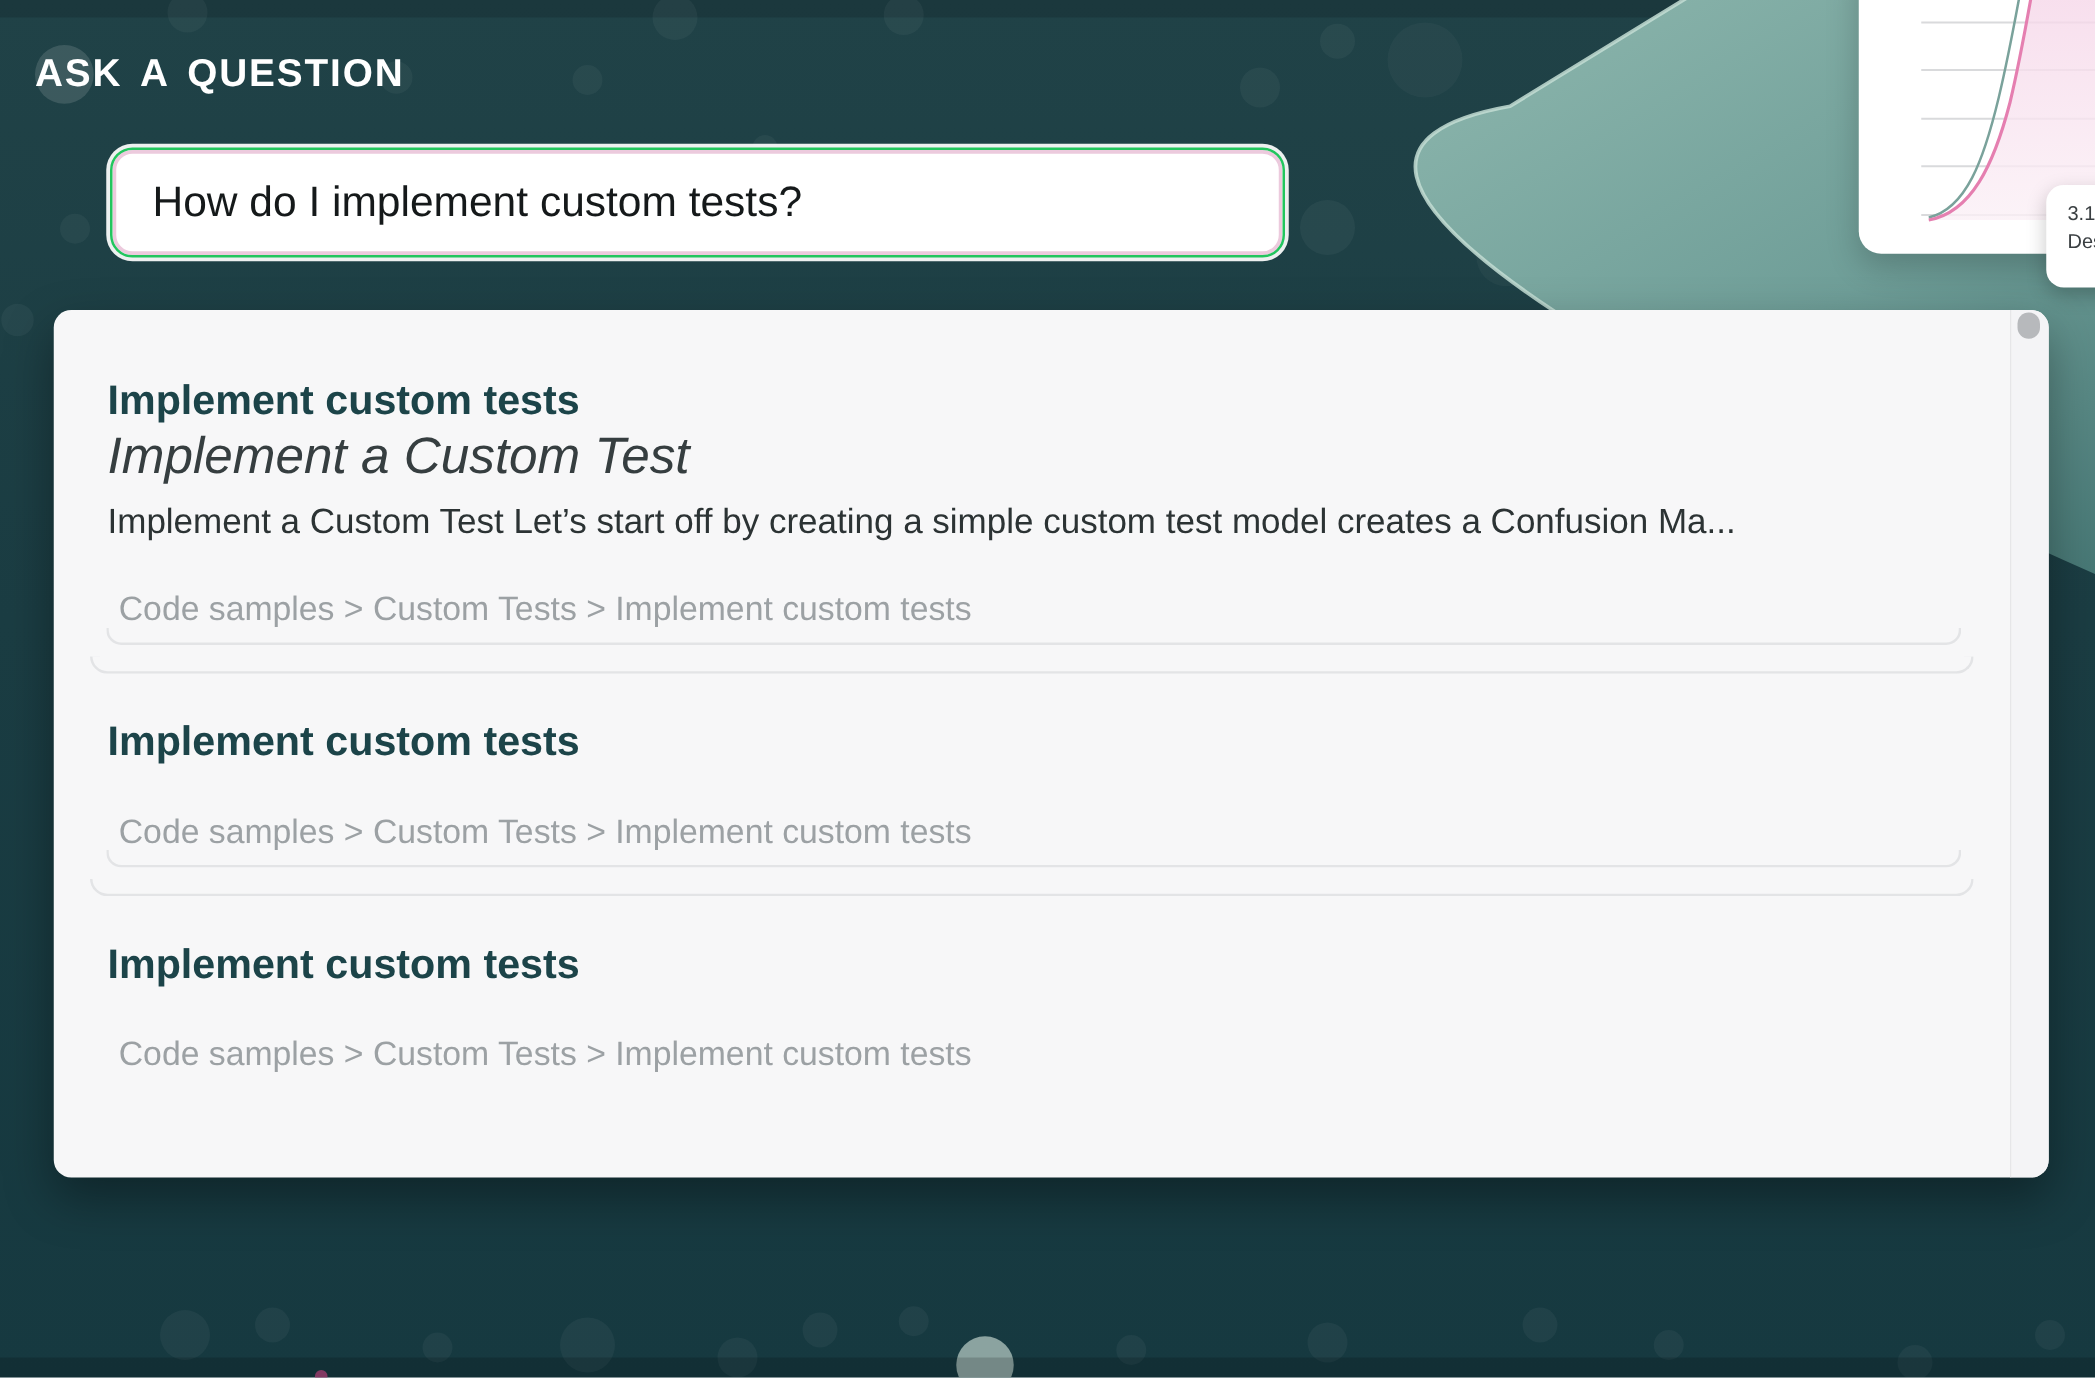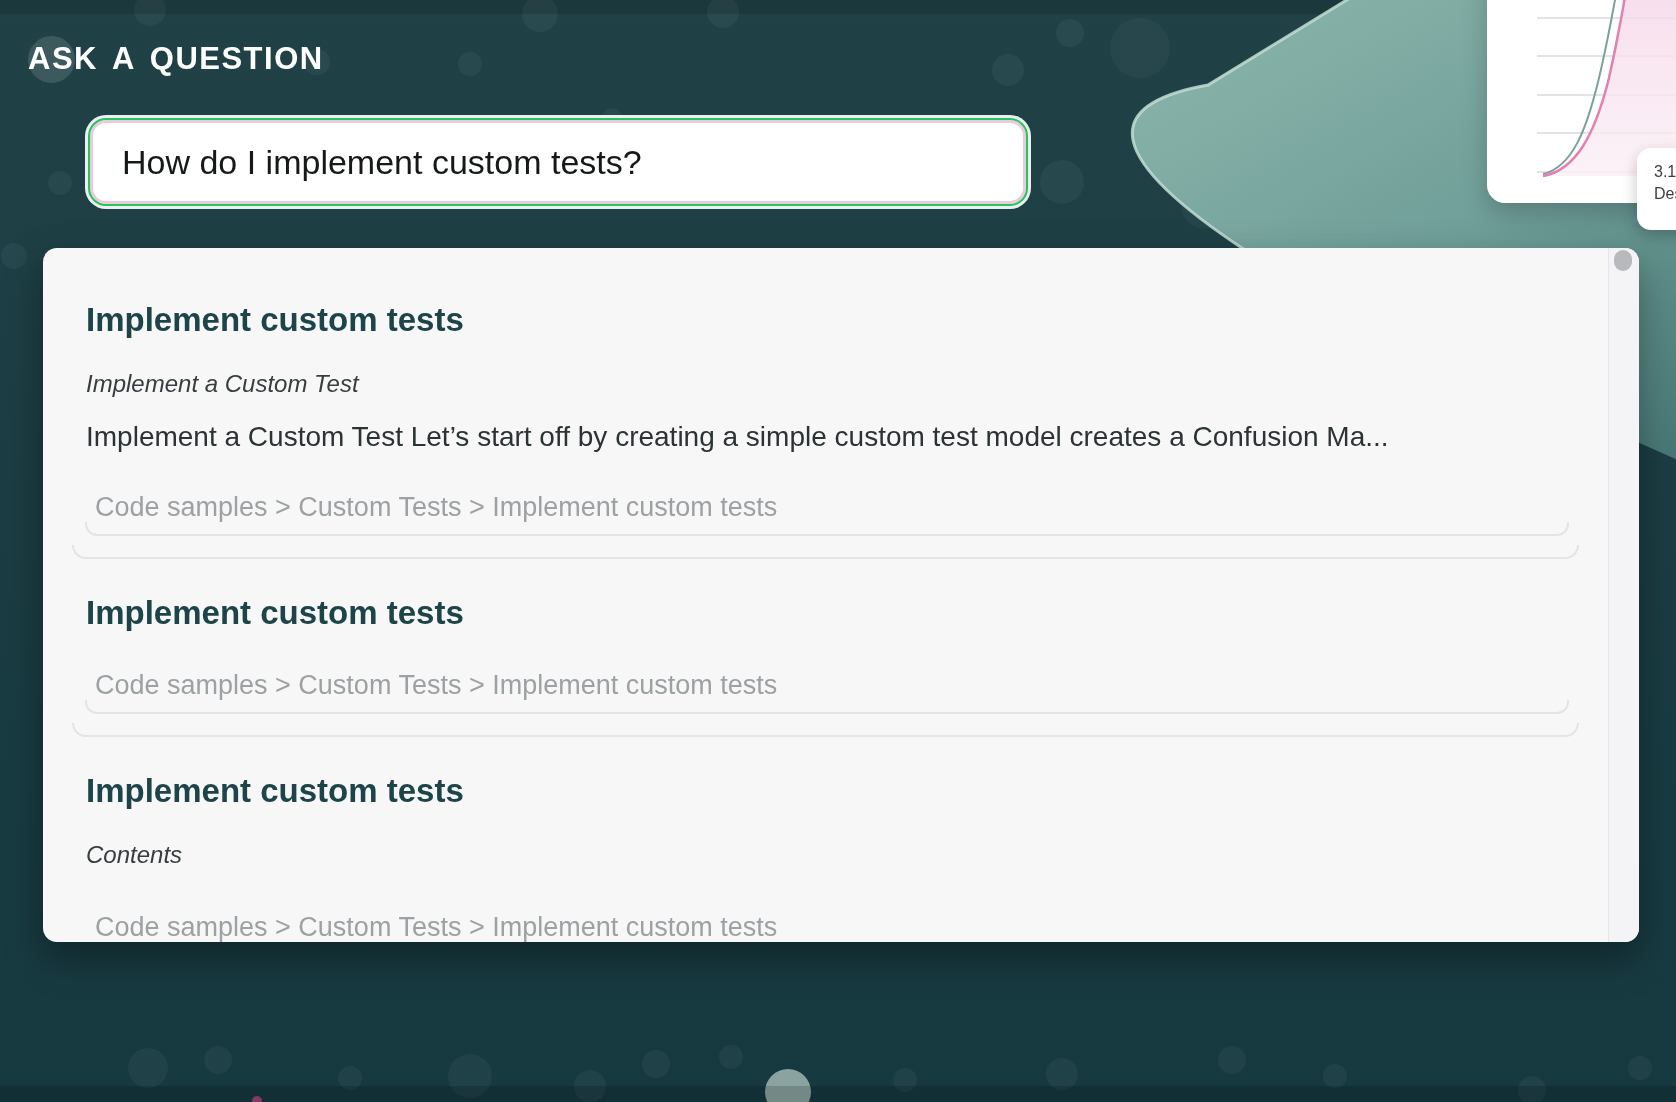--- a/index.html
+++ b/index.html
@@ -52,21 +52,21 @@
   
   .panel{
     position:absolute;left:43px;top:248px;width:1596px;height:694px;z-index:5;
     background:#f7f7f8;border-radius:14px;overflow:hidden;
     box-shadow:0 16px 38px rgba(0,0,0,0.35);
   }
   .content{position:absolute;left:0;top:0;right:30px;bottom:0;overflow:hidden;}
   .result{padding:34px 40px 0 43px;cursor:pointer;}
   .result.first{padding-top:52px;}
   .r-title{font-size:33px;font-weight:700;color:#1c4449;line-height:40px;}
-  .r-subtitle{font-size:24px;font-style:italic;font-weight:500;color:#363e40;line-height:40px;margin-top:24px;}
+  .r-subtitle{font-size:41px;font-style:italic;font-weight:500;color:#363e40;line-height:40px;margin-top:4px;}
   .r-snippet{font-size:28px;color:#2c3334;line-height:36px;margin-top:15px;white-space:nowrap;overflow:hidden;}
   .r-crumb{font-size:27px;color:#9ca1a4;line-height:30px;margin-top:37px;padding-left:9px;white-space:nowrap;overflow:hidden;}
   .sep1{height:12px;margin:0 40px 0 42px;border:2px solid #e3e4e6;border-top:none;border-radius:0 0 12px 12px;}
   .sep2{height:12px;margin:9px 30px 0 29px;border:2px solid #e3e4e6;border-top:none;border-radius:0 0 14px 14px;}
 
   
   .scrollbar{position:absolute;top:0;right:0;bottom:0;width:30px;background:#f4f4f6;border-left:1px solid #e6e6e8;}
   .scroll-thumb{position:absolute;top:2px;left:5px;width:18px;height:21px;border-radius:10px;background:#b7b9bc;cursor:pointer;}
 </style>
 </head>
@@ -164,21 +164,20 @@
 
     <div class="result">
       <div class="r-title">Implement custom tests</div>
       <div class="r-crumb">Code samples &gt; Custom Tests &gt; Implement custom tests</div>
     </div>
     <div class="sep1"></div>
     <div class="sep2"></div>
 
     <div class="result">
       <div class="r-title">Implement custom tests</div>
-      <div class="r-subtitle">Contents</div>
       <div class="r-crumb">Code samples &gt; Custom Tests &gt; Implement custom tests</div>
     </div>
 
   </div>
   <div class="scrollbar">
     <div class="scroll-thumb"></div>
   </div>
 </div>
 
 <div class="band-bottom"></div>

